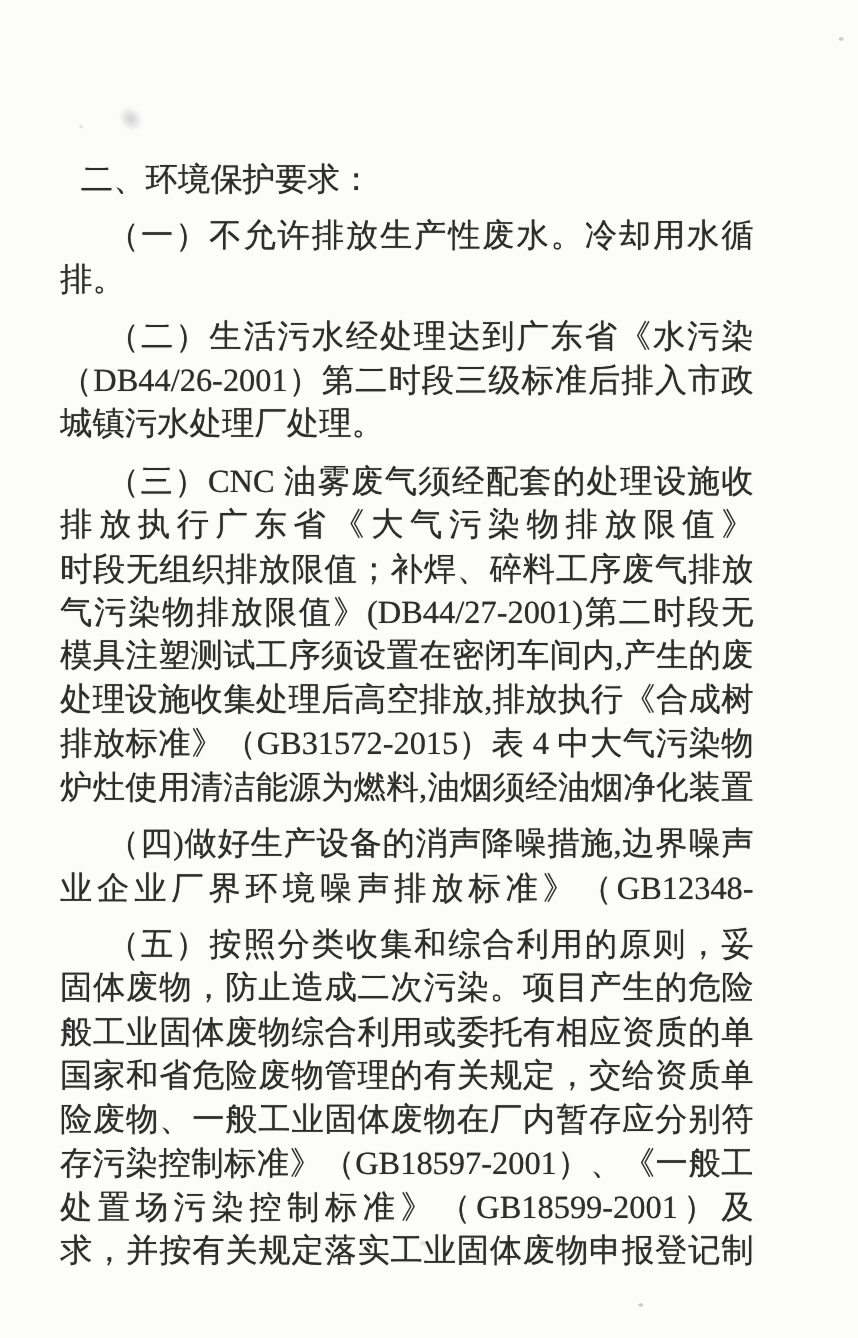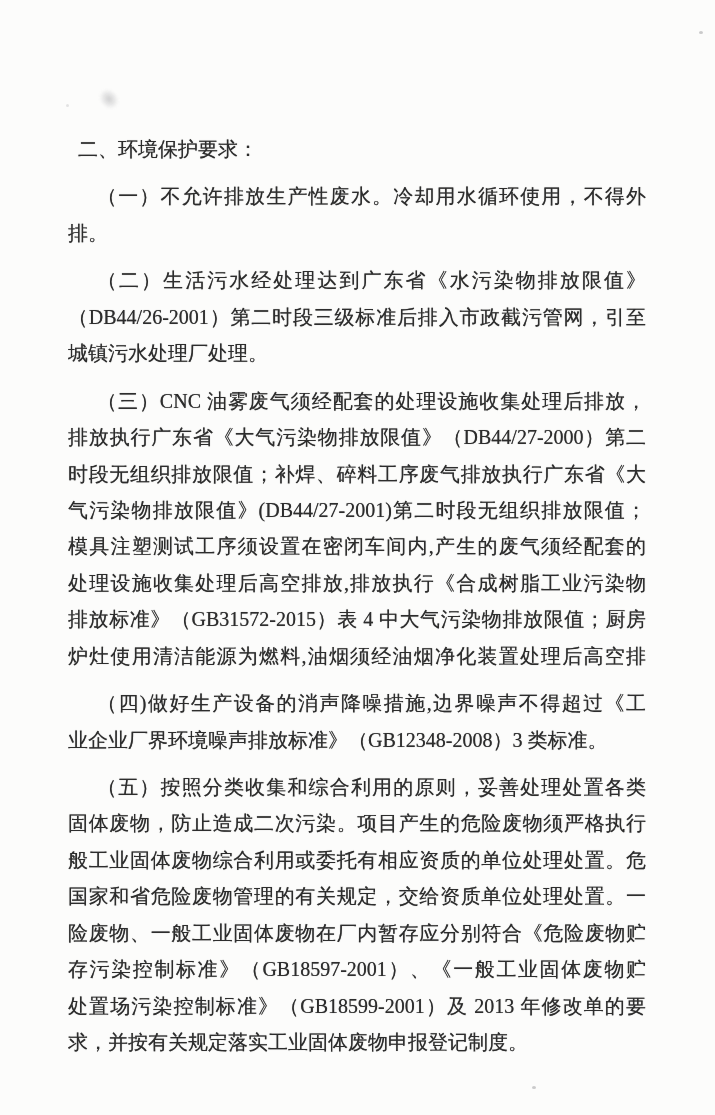--- a/index.html
+++ b/index.html
@@ -15,25 +15,25 @@
     font-family: "Liberation Serif", "DejaVu Serif", serif;
   }
   .page {
     position: absolute;
     inset: 0;
     background: #fcfcfb;
   }
   
   .textblock {
     position: absolute;
-    left: 57px;
+    left: 39px;
     top: 131px;
     width: 600px;
     color: #2d2d2d;
-    font-size: 20px;
+    font-size: 27px;
     line-height: 36.45px;
     text-shadow: 0 0 0.7px rgba(50,50,50,0.75); 
   }
   .ln {
     height: 36.45px;
     overflow: hidden;
     text-align: justify;
     text-align-last: justify;
   }
   .ln.end {

